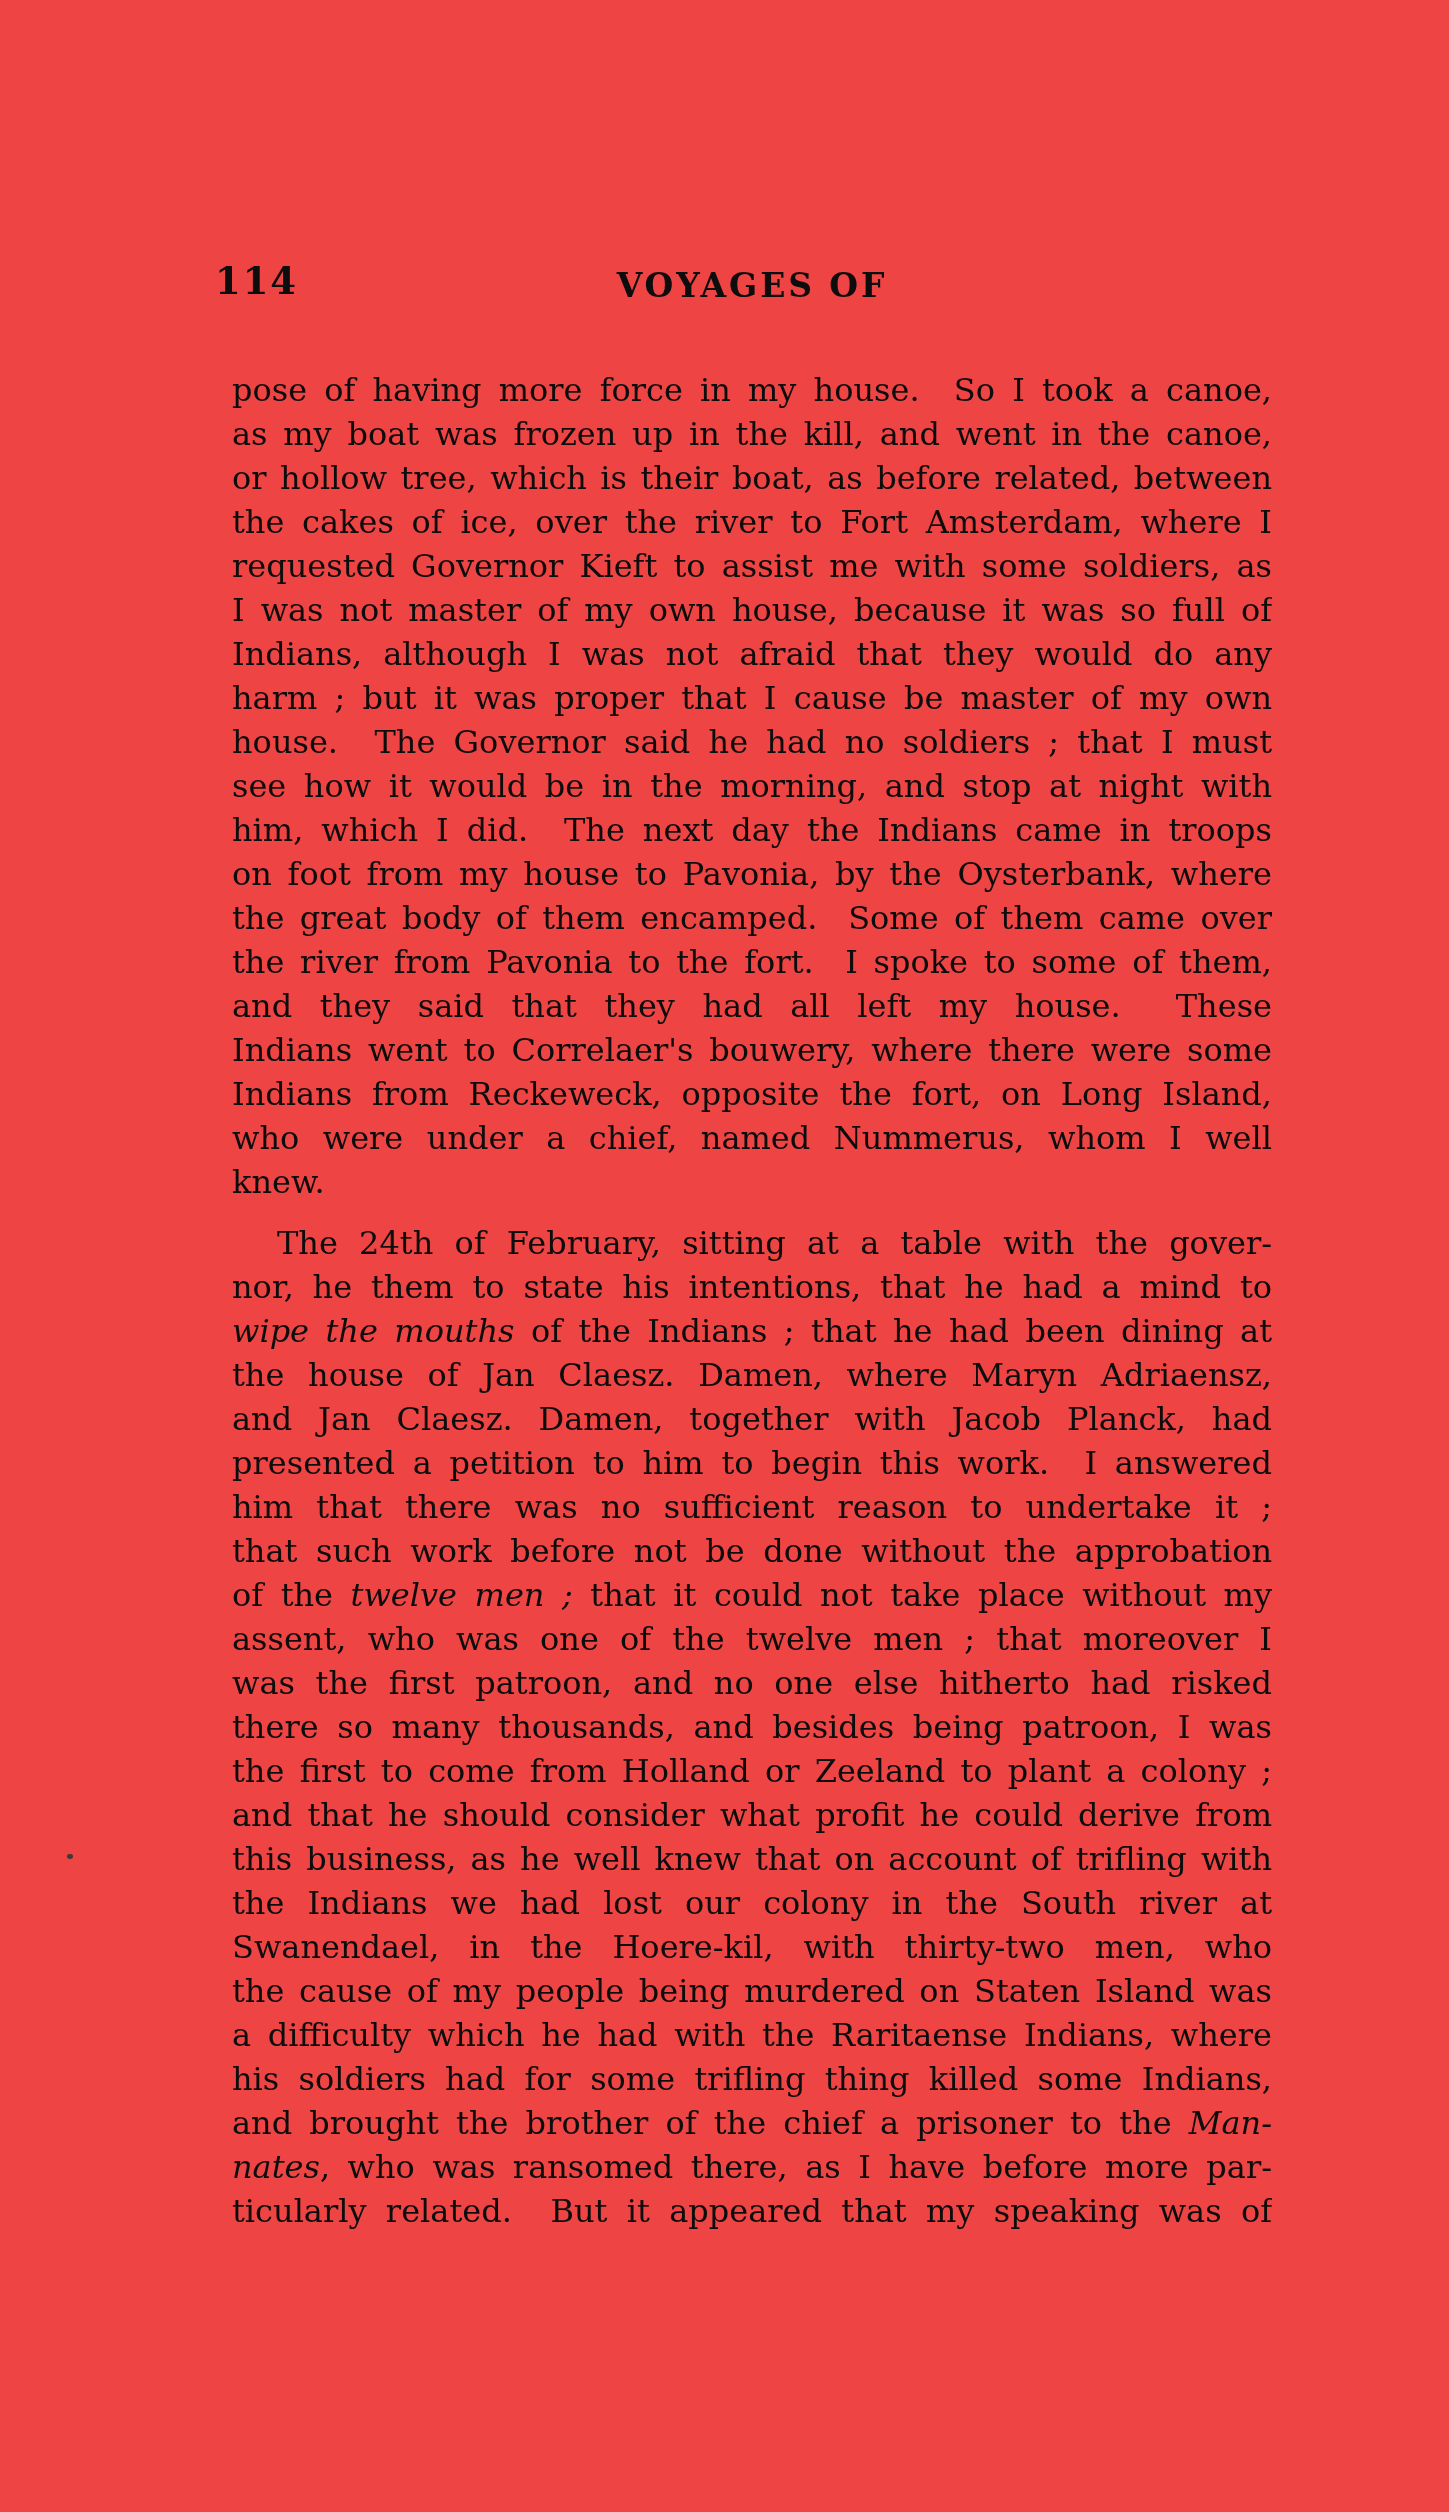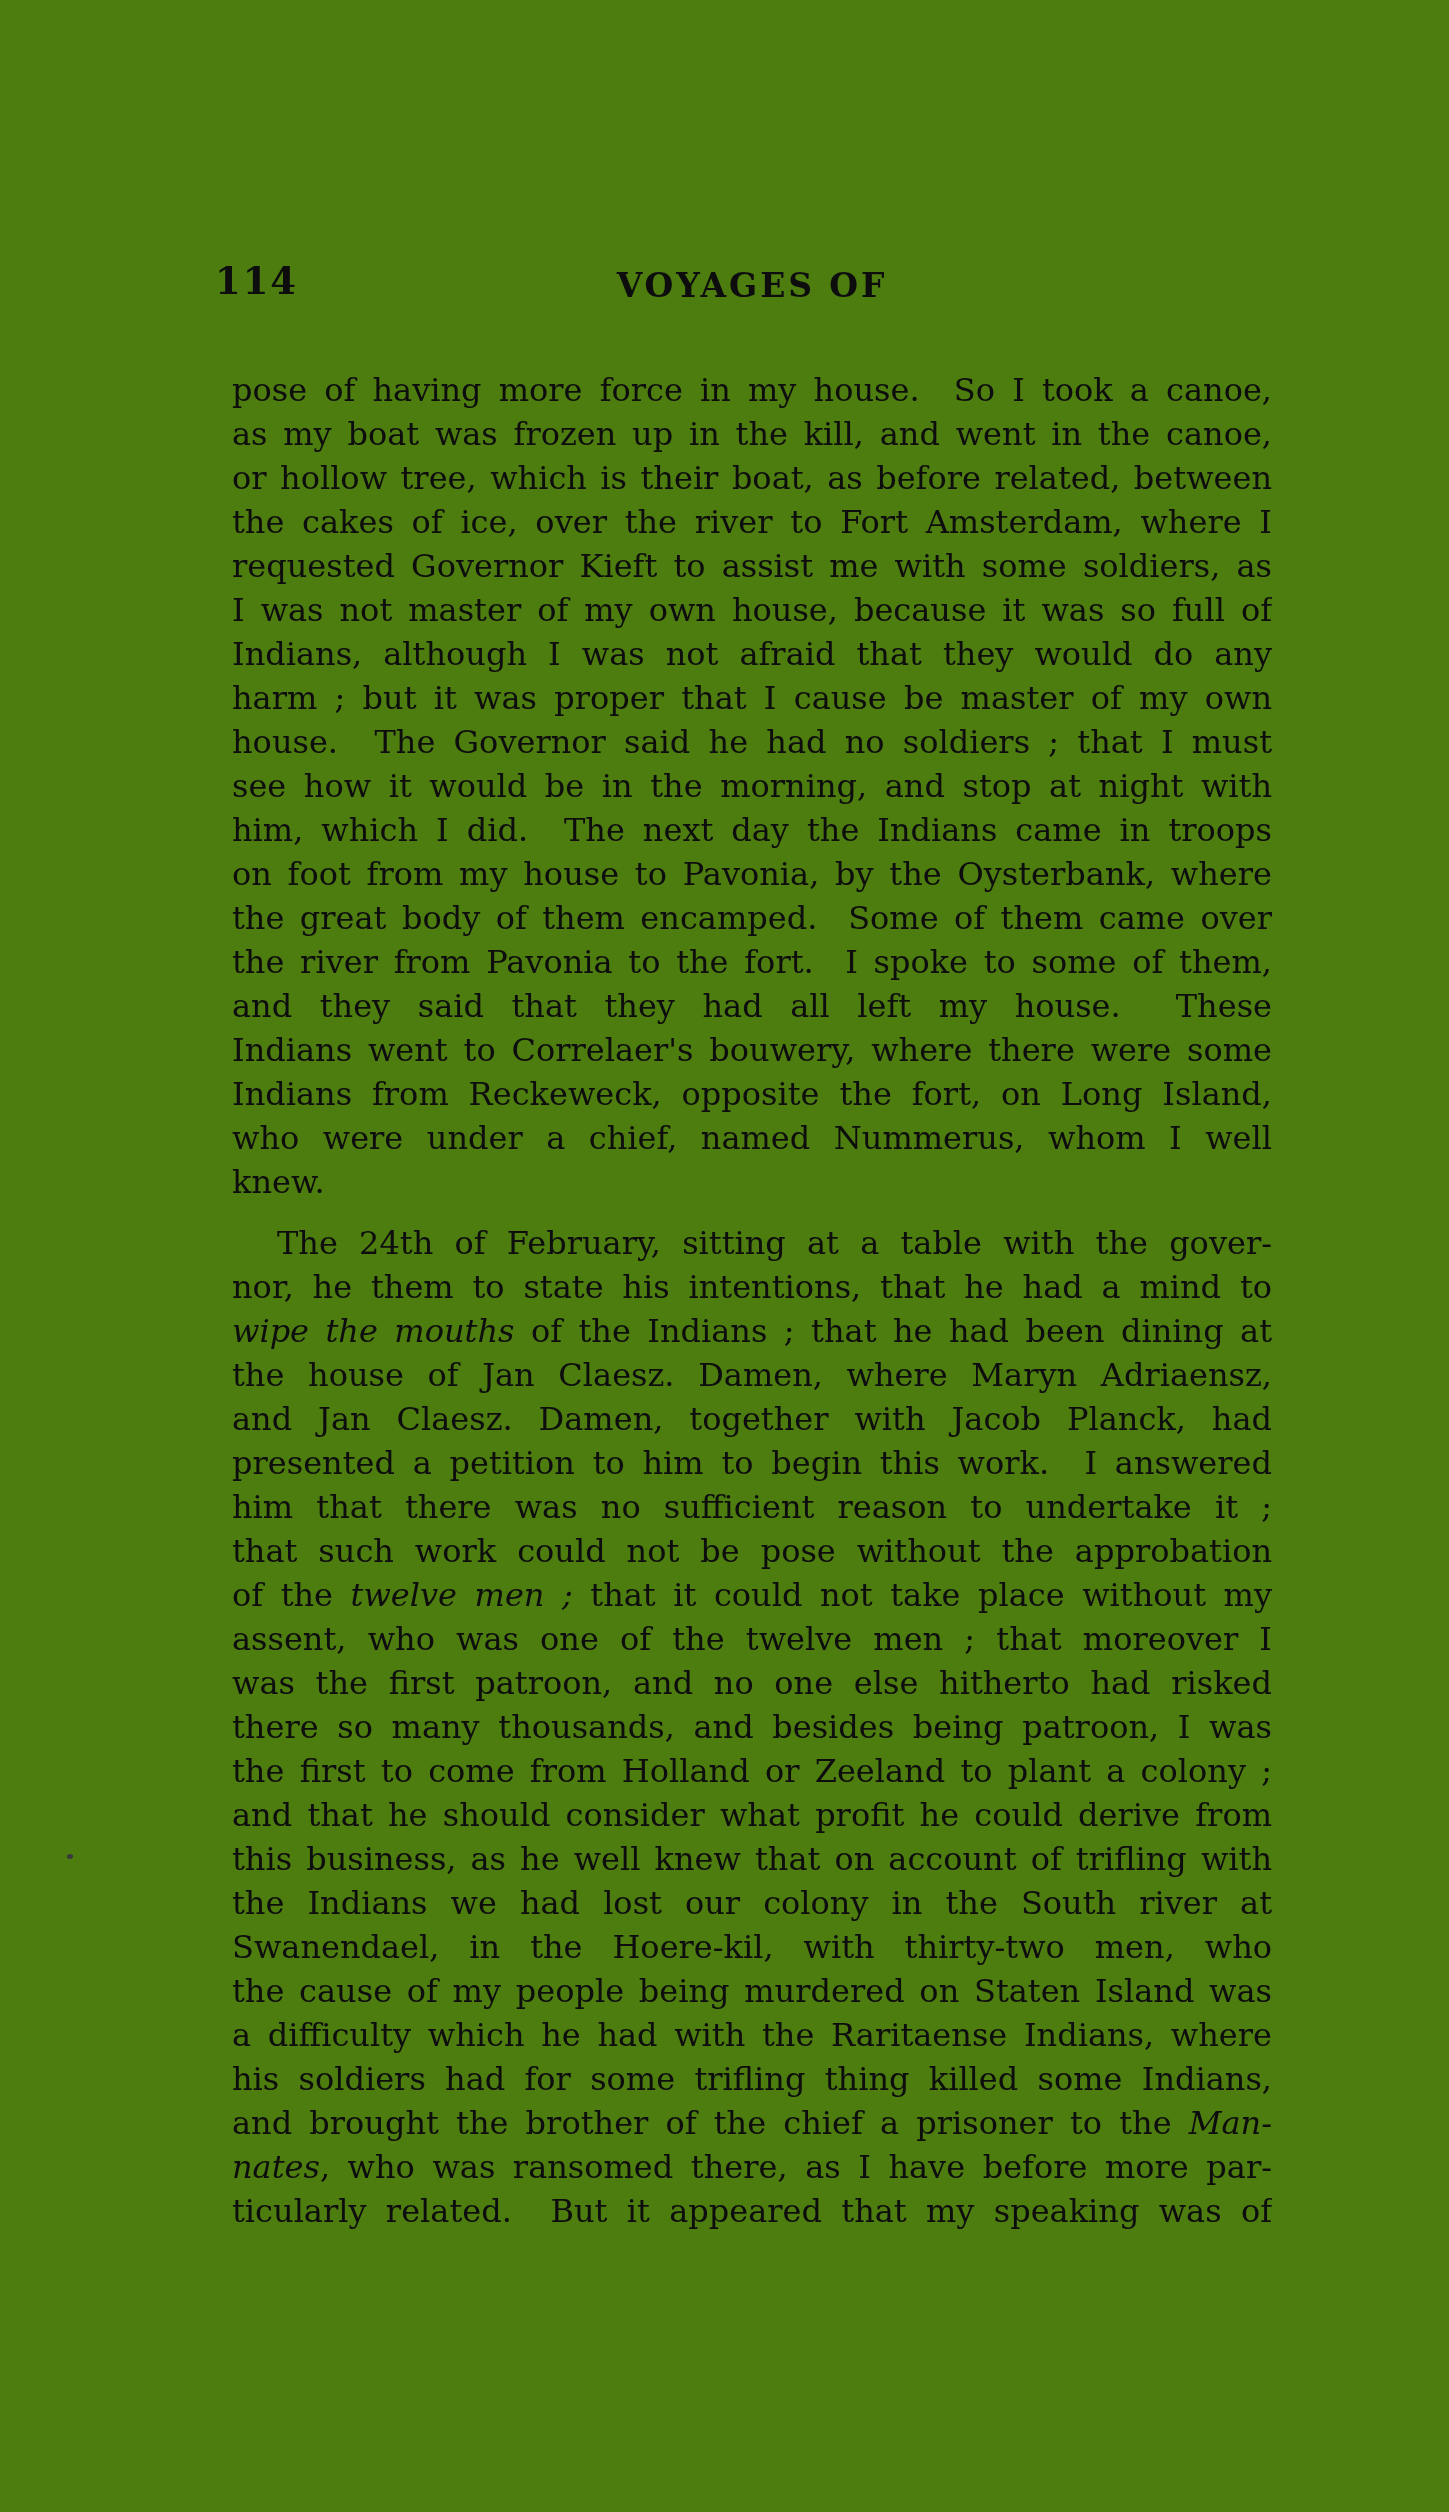--- a/index.html
+++ b/index.html
@@ -11,21 +11,21 @@
     width: 1450px;
     height: 2512px;
     position: relative;
     font-family: "DejaVu Serif", serif;
     color: #0d0d0d;
     overflow: hidden;
   }
   .page {
     position: absolute;
     inset: 0;
-    background: #4d7c0f;
+    background: #ef4444;
     padding-left: 12px;
   }
   .header {
     position: absolute;
     top: 262px;
     left: 215px;
     width: 1074px;
     height: 43px;
   }
   .page-number {
@@ -118,21 +118,21 @@
         <div class="line last"><span>knew.</span></div>
       </div>
       <div class="paragraph">
         <div class="line indent"><span>The 24th of February, sitting at a table with the gover-</span></div>
         <div class="line"><span>nor, he them to state his intentions, that he had a mind to</span></div>
         <div class="line"><span class="it">wipe the mouths</span><span> of the Indians ; that he had been dining at</span></div>
         <div class="line"><span>the house of Jan Claesz. Damen, where Maryn Adriaensz,</span></div>
         <div class="line"><span>and Jan Claesz. Damen, together with Jacob Planck, had</span></div>
         <div class="line"><span>presented a petition to him to begin this work.  I answered</span></div>
         <div class="line"><span>him that there was no sufficient reason to undertake it ;</span></div>
-        <div class="line"><span>that such work could not be pose without the approbation</span></div>
+        <div class="line"><span>that such work before not be done without the approbation</span></div>
         <div class="line"><span>of the </span><span class="it">twelve men ;</span><span> that it could not take place without my</span></div>
         <div class="line"><span>assent, who was one of the twelve men ; that moreover I</span></div>
         <div class="line"><span>was the first patroon, and no one else hitherto had risked</span></div>
         <div class="line"><span>there so many thousands, and besides being patroon, I was</span></div>
         <div class="line"><span>the first to come from Holland or Zeeland to plant a colony ;</span></div>
         <div class="line"><span>and that he should consider what profit he could derive from</span></div>
         <div class="line"><span>this business, as he well knew that on account of trifling with</span></div>
         <div class="line"><span>the Indians we had lost our colony in the South river at</span></div>
         <div class="line"><span>Swanendael, in the Hoere-kil, with thirty-two men, who</span></div>
         <div class="line"><span>the cause of my people being murdered on Staten Island was</span></div>

